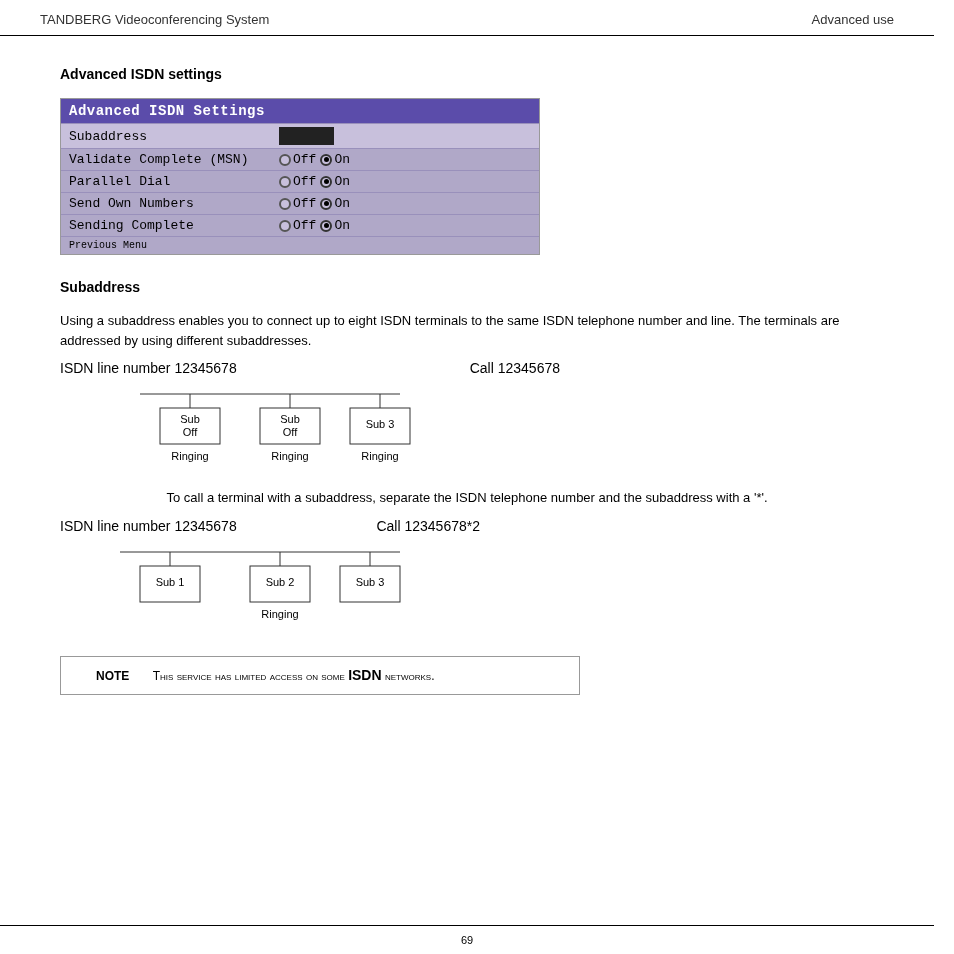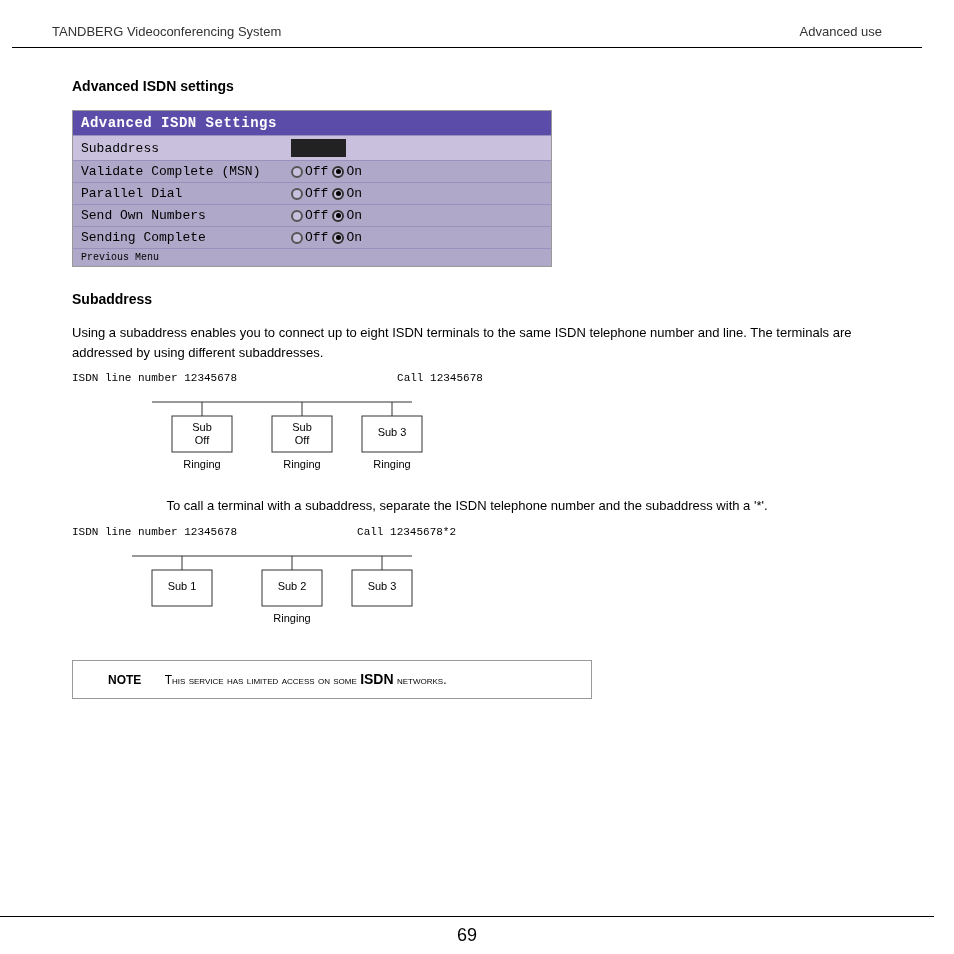--- a/index.html
+++ b/index.html
@@ -9,21 +9,21 @@
       background: #fff;
       color: #000;
       width: 954px;
       min-height: 954px;
       position: relative;
     }
 
     .page {
       width: 934px;
       min-height: 954px;
-      padding: 12px;
+      padding: 0;
       position: relative;
       border-radius: 25px;
     }
 
     .top-bar {
       display: flex;
       justify-content: space-between;
       align-items: center;
       padding: 12px 40px 8px 40px;
       border-bottom: 1px solid #000;
@@ -185,40 +185,40 @@
     }
 
     .bottom-bar {
       position: absolute;
       bottom: 0;
       left: 0;
       right: 0;
       border-top: 1px solid #000;
       text-align: center;
       padding: 8px;
-      font-size: 18px;
+      font-size: 11px;
     }
 
     .italic-text {
       font-style: italic;
     }
 
     .diagram-wrapper {
       display: flex;
       flex-direction: column;
       align-items: flex-start;
       margin: 10px 0 20px 0;
     }
 
     .diagram-top-labels {
       display: flex;
       width: 500px;
-      font-size: 11px;
+      justify-content: space-between;
+      font-size: 14px;
       margin-bottom: 2px;
-      font-family: Liberation Mono, monospace;
     }
   </style>
 </head>
 <body>
 
 <div class="page">
 
   <div class="top-bar">
     <span class="top-bar-title">TANDBERG Videoconferencing System</span>
     <span class="top-bar-section">Advanced use</span>

